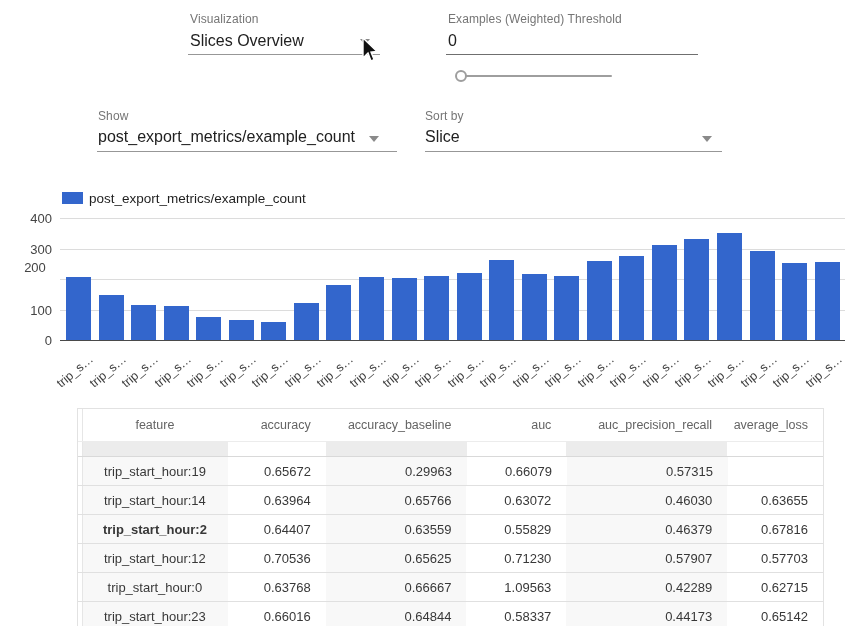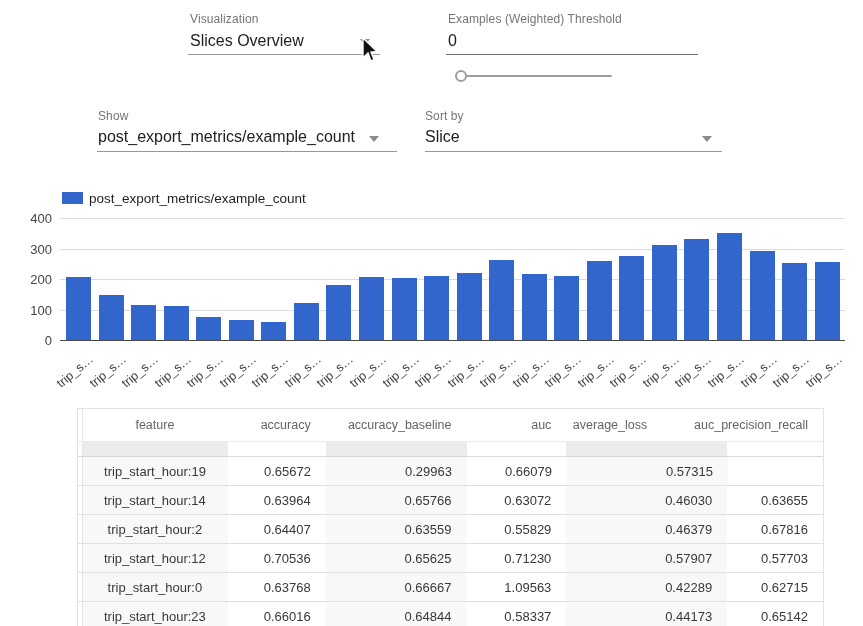--- a/index.html
+++ b/index.html
@@ -81,21 +81,21 @@
   <div class="abs dd-arrow" style="left:702px;top:136px;"></div>
 
   <div class="abs legend-swatch" style="left:62px;top:192px;"></div>
   <div class="abs legend-label" style="left:89px;top:191px;">post_export_metrics/example_count</div>
 
   <div class="abs" id="chart-plot" style="left:0;top:0;width:863px;height:626px;pointer-events:none;">
       <div class="ytick" style="position: absolute; left: 18px; top: 333px;">0</div>
       <div class="gridline" style="position: absolute; left: 60px; top: 310px; width: 785px;"></div>
       <div class="ytick" style="position: absolute; left: 18px; top: 303px;">100</div>
       <div class="gridline" style="position: absolute; left: 60px; top: 279px; width: 785px;"></div>
-      <div class="ytick" style="position: absolute; left: 18px; top: 272px;">200</div>
+      <div class="ytick" style="position: absolute; left: 18px; top: 260px; text-align: center;">200</div>
       <div class="gridline" style="position: absolute; left: 60px; top: 249px; width: 785px;"></div>
       <div class="ytick" style="position: absolute; left: 18px; top: 242px;">300</div>
       <div class="gridline" style="position: absolute; left: 60px; top: 218px; width: 785px;"></div>
       <div class="ytick" style="position: absolute; left: 18px; top: 211px;">400</div>
       <div class="axis-baseline" style="position: absolute; left: 60px; top: 340px; width: 785px;"></div>
       <div class="bar" style="position: absolute; left: 66px; top: 277px; width: 25px; height: 63px;"></div>
       <div class="xtick" style="position: absolute; left: 22.5px; top: 352px;">trip_s…</div>
       <div class="bar" style="position: absolute; left: 99px; top: 295px; width: 25px; height: 45px;"></div>
       <div class="xtick" style="position: absolute; left: 55.5px; top: 352px;">trip_s…</div>
       <div class="bar" style="position: absolute; left: 131px; top: 305px; width: 25px; height: 35px;"></div>
@@ -144,22 +144,22 @@
       <div class="xtick" style="position: absolute; left: 771.5px; top: 352px;">trip_s…</div>
     </div>
 
   <div class="abs tbl" id="metrics-table" style="left:77px;top:408px;width:747px;height:222px;">
       <div class="trow hdr" style="height: 33px;">
         <div class="tcell  gutter" style="width: 5px;"></div>
         <div class="tcell al-c" style="width: 145px;">feature</div>
         <div class="tcell al-r" style="width: 98px;">accuracy</div>
         <div class="tcell al-r" style="width: 141px;">accuracy_baseline</div>
         <div class="tcell al-r" style="width: 100px;">auc</div>
+        <div class="tcell al-r" style="width: 161px;">auc_precision_recall</div>
         <div class="tcell al-r" style="width: 96px;">average_loss</div>
-        <div class="tcell al-r" style="width: 161px;">auc_precision_recall</div>
       </div>
       <div class="trow filter-row" style="height: 15px;">
         <div class="tcell  gutter" style="width: 5px;"></div>
         <div class="tcell shade" style="width: 145px;"></div>
         <div class="tcell " style="width: 98px;"></div>
         <div class="tcell shade" style="width: 141px;"></div>
         <div class="tcell " style="width: 100px;"></div>
         <div class="tcell shade" style="width: 161px;"></div>
         <div class="tcell " style="width: 96px;"></div>
       </div>
@@ -175,21 +175,21 @@
         <div class="tcell  gutter" style="width: 5px;"></div>
         <div class="tcell al-c shade" style="width: 145px;">trip_start_hour:14</div>
         <div class="tcell al-r" style="width: 98px;">0.63964</div>
         <div class="tcell al-r shade" style="width: 141px;">0.65766</div>
         <div class="tcell al-r" style="width: 100px;">0.63072</div>
         <div class="tcell al-r shade" style="width: 161px;">0.46030</div>
         <div class="tcell al-r" style="width: 96px;">0.63655</div>
       </div>
       <div class="trow drow" style="height: 29px;">
         <div class="tcell  gutter" style="width: 5px;"></div>
-        <div class="tcell al-c shade" style="width: 145px;">trip_start_hour:2</div>
+        <div class="tcell al-c shade" style="width: 145px; font-weight: bold;">trip_start_hour:2</div>
         <div class="tcell al-r" style="width: 98px;">0.64407</div>
         <div class="tcell al-r shade" style="width: 141px;">0.63559</div>
         <div class="tcell al-r" style="width: 100px;">0.55829</div>
         <div class="tcell al-r shade" style="width: 161px;">0.46379</div>
         <div class="tcell al-r" style="width: 96px; text-align: right;">0.67816</div>
       </div>
       <div class="trow drow" style="height: 29px;">
         <div class="tcell  gutter" style="width: 5px;"></div>
         <div class="tcell al-c shade" style="width: 145px;">trip_start_hour:12</div>
         <div class="tcell al-r" style="width: 98px;">0.70536</div>

